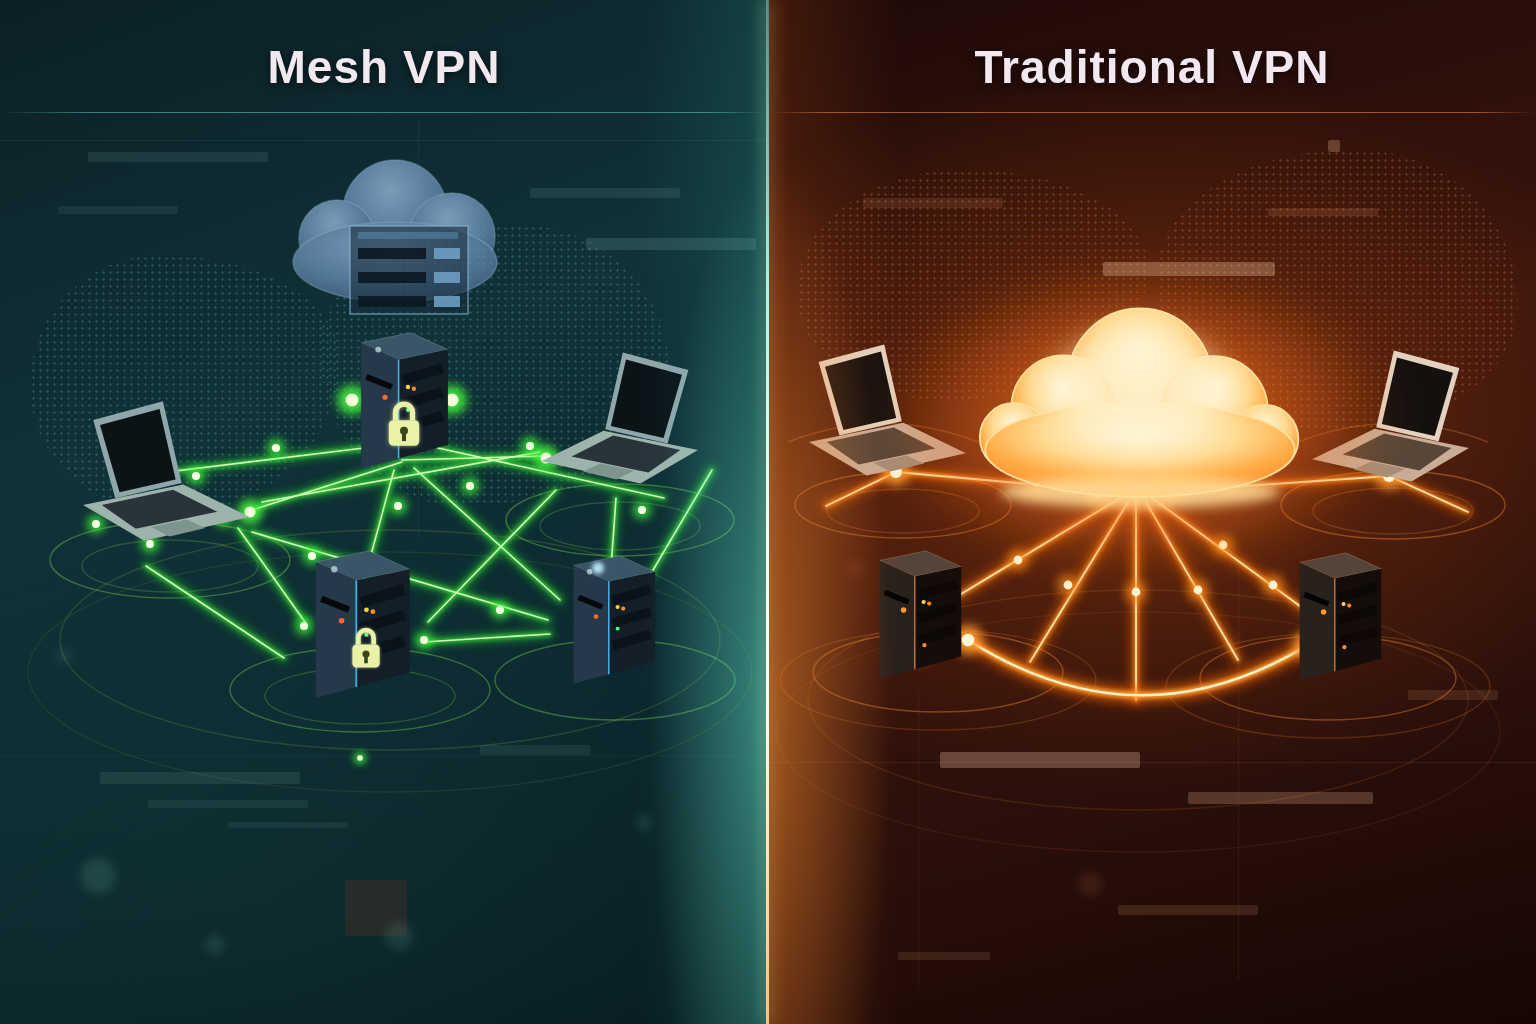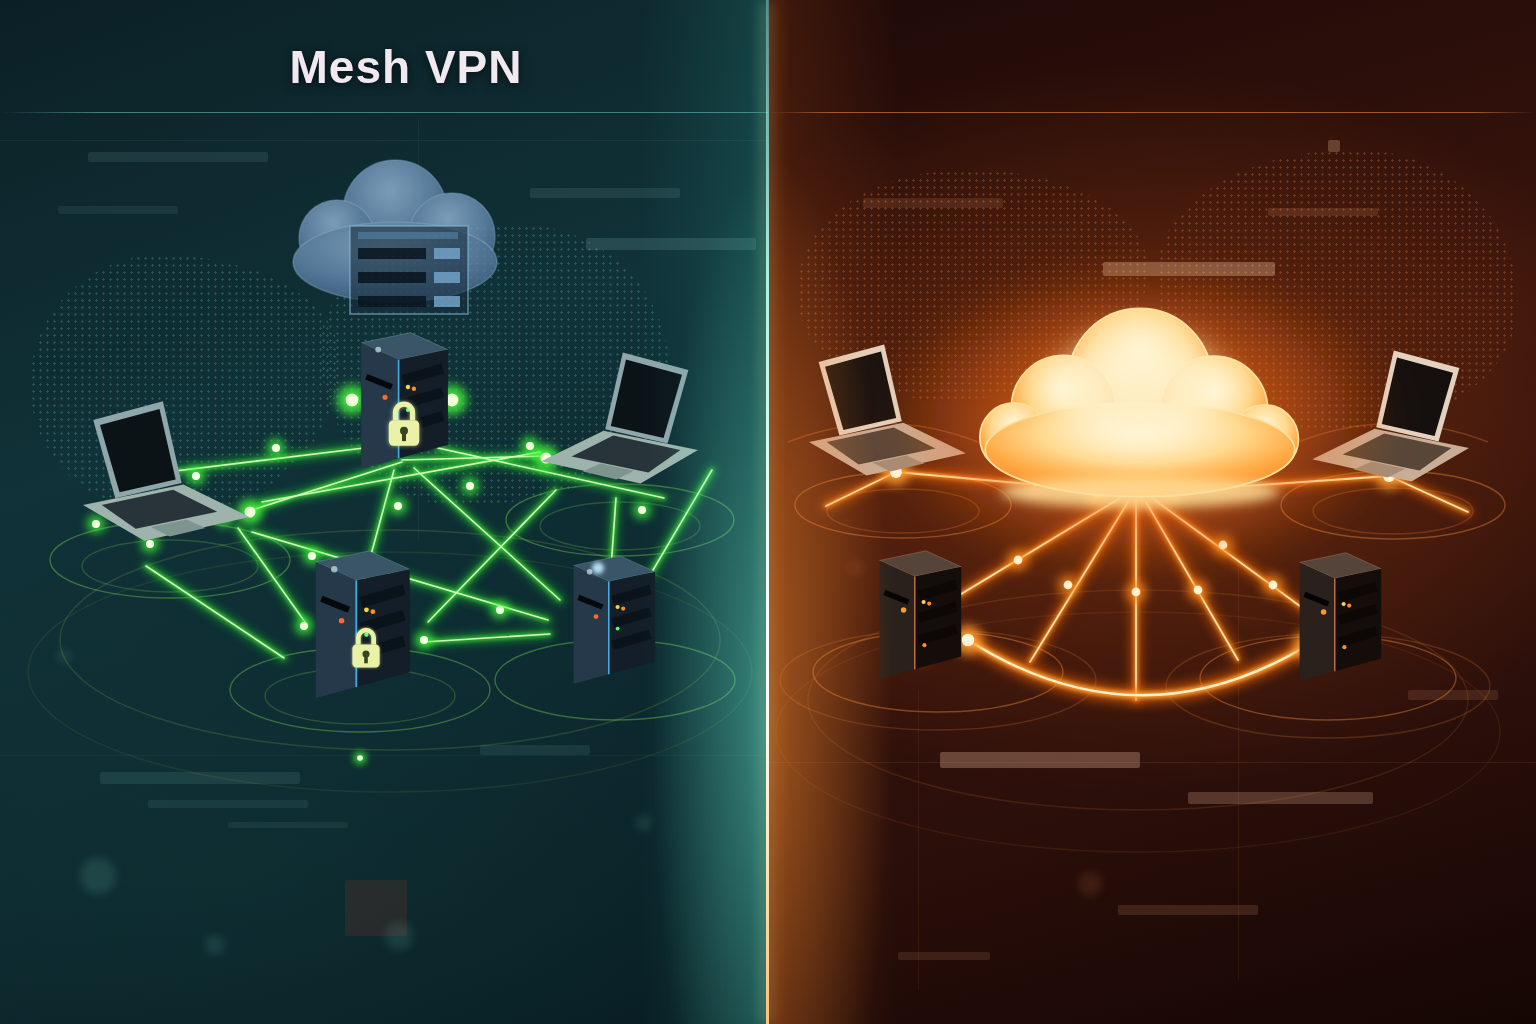--- a/index.html
+++ b/index.html
@@ -1,21 +1,21 @@
 <!DOCTYPE html>
 <html><head>
 <meta charset="utf-8">
 <style>
   html,body{margin:0;padding:0;background:#000;}
   .canvas{position:relative;width:1536px;height:1024px;overflow:hidden;
           font-family:"Liberation Sans",sans-serif;}
   .panel{position:absolute;top:0;width:768px;height:1024px;overflow:hidden;}
   .panel.left{left:0;background:
       radial-gradient(900px 500px at 30% 85%, rgba(20,60,60,.35), transparent 70%),
-      linear-gradient(160deg,#0b2026 0%,#103238 38%,#0d2b31 62%,#071a20 100%); padding-left: 44px;}
+      linear-gradient(160deg,#0b2026 0%,#103238 38%,#0d2b31 62%,#071a20 100%);}
   .panel.right{left:768px;background:
       radial-gradient(760px 520px at 48% 42%, rgba(255,110,20,.28), transparent 70%),
       linear-gradient(165deg,#1e0a08 0%,#3a140c 40%,#2b0f0a 72%,#150604 100%);}
   .map-dots{position:absolute;opacity:.22;
       background-image:radial-gradient(circle, rgba(120,235,210,.9) 1px, transparent 1.4px);
       background-size:7px 7px;}
   .panel.right .map-dots{background-image:radial-gradient(circle, rgba(255,150,90,.9) 1px, transparent 1.4px);opacity:.26;}
   .blob1{left:30px;top:255px;width:310px;height:260px;border-radius:42% 58% 55% 45%/50% 40% 60% 50%;}
   .blob2{left:320px;top:225px;width:350px;height:280px;border-radius:52% 44% 60% 40%/45% 55% 42% 58%;}
   .blob3{left:30px;top:170px;width:350px;height:230px;border-radius:48% 52% 58% 42%/52% 44% 58% 46%;}
@@ -381,20 +381,21 @@
             <circle cx="82" cy="-2" r="60"></circle>
           <circle cx="-140" cy="28" r="38"></circle>
             <circle cx="138" cy="30" r="38"></circle>
           <ellipse cx="0" cy="42" rx="172" ry="52"></ellipse>
         </g>
         <ellipse cx="372" cy="392" rx="84" ry="56" fill="#fff3cf" opacity=".8" filter="url(#go3)"></ellipse>
         <ellipse cx="372" cy="492" rx="140" ry="16" fill="#ffdf9a" opacity=".85" filter="url(#go)"></ellipse>
       </g>
     </svg>
 
+    <div class="panel-title">Traditional VPN</div>
     <div class="title-rule"></div>
   </div>
 
   <div class="divider">
     <div class="div-glow-left"></div>
     <div class="div-glow-right"></div>
     <div class="div-core"></div>
   </div>
 
 </div>

